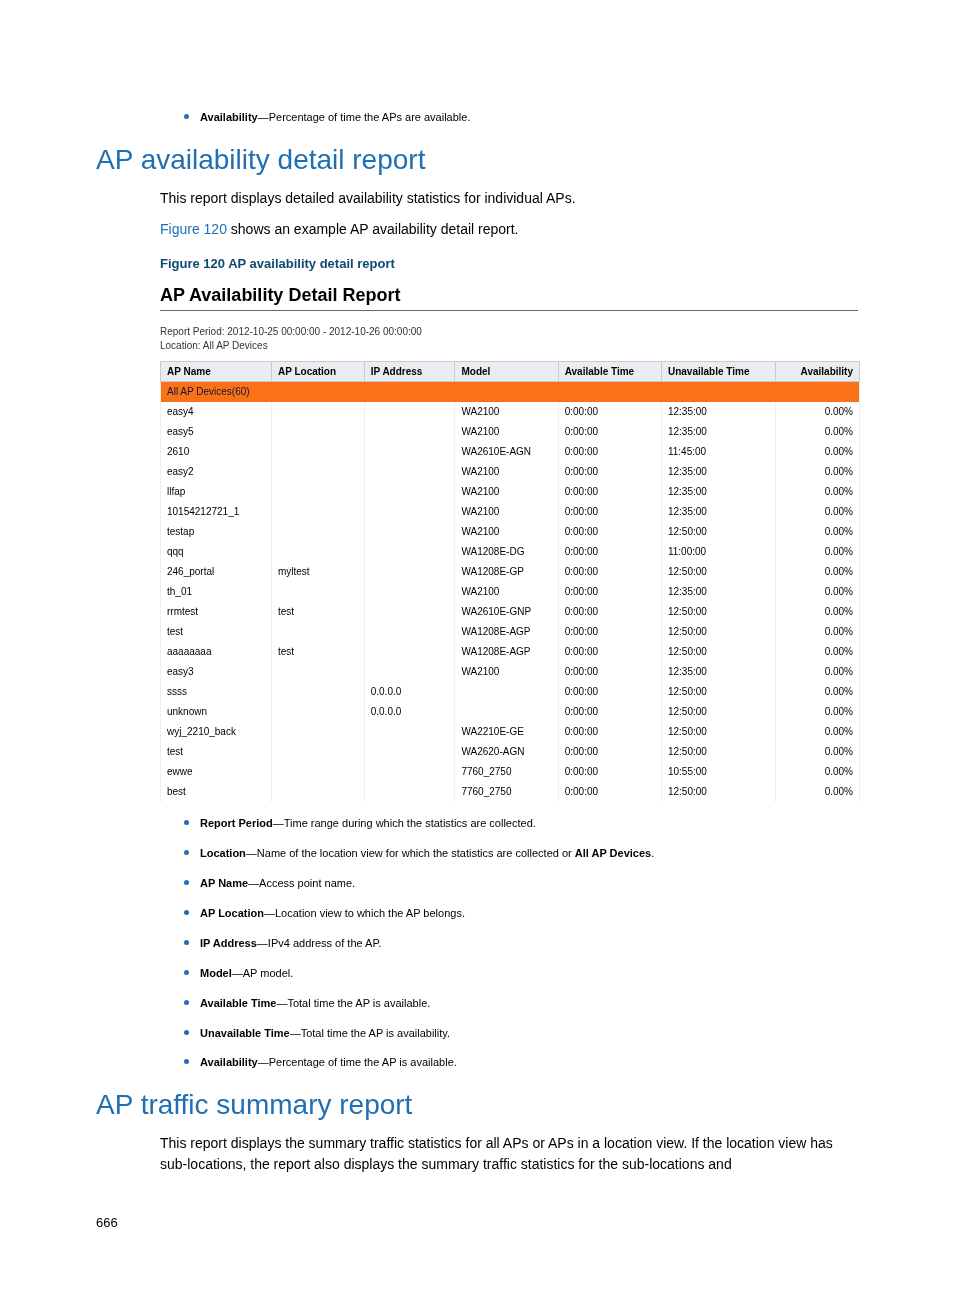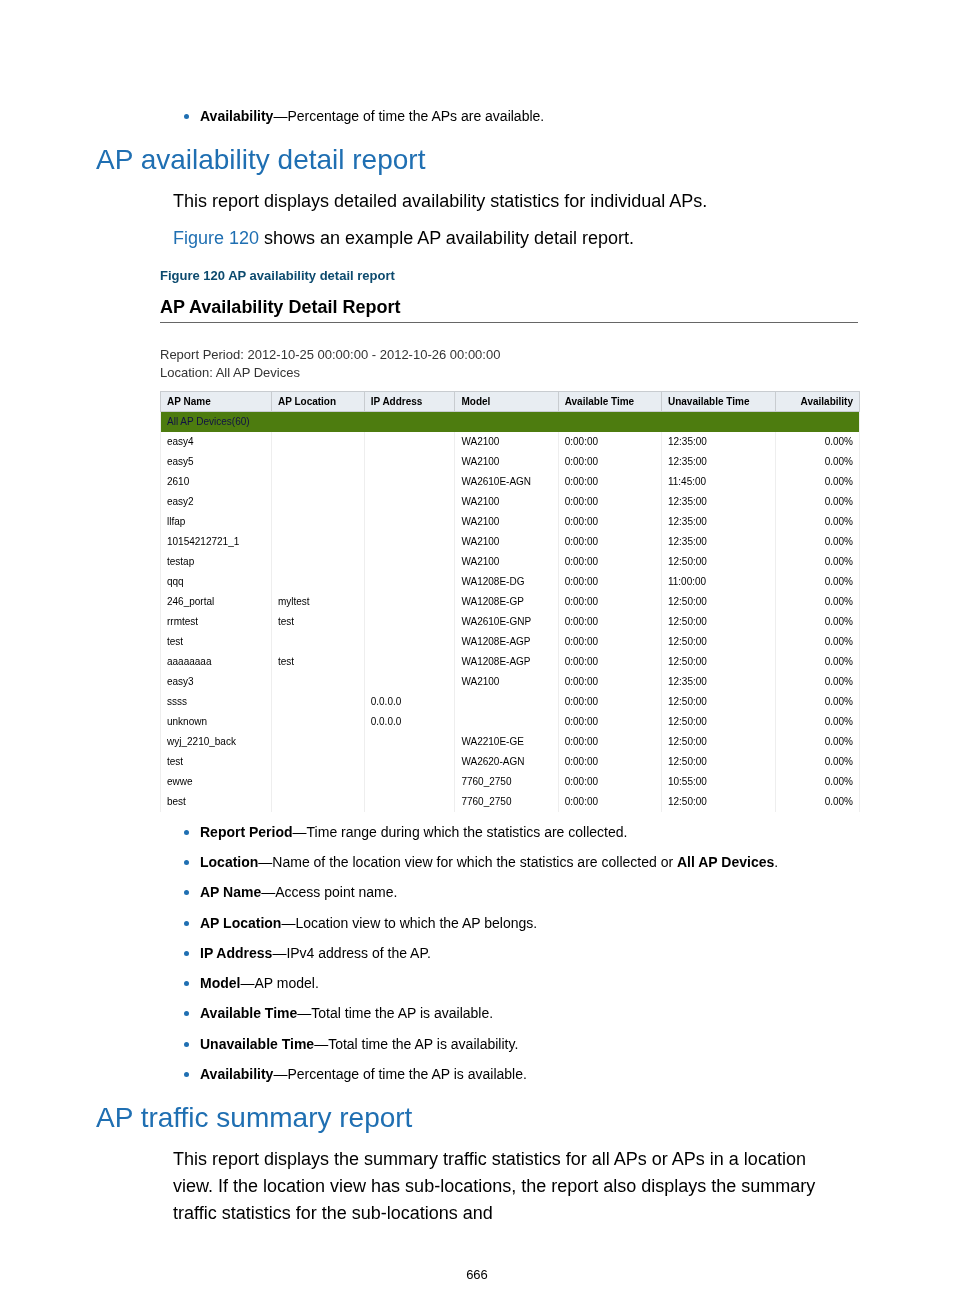--- a/index.html
+++ b/index.html
@@ -15,59 +15,59 @@
   }
   .content-indent {
     margin-left: 64px;
   }
   ul.bullets {
     margin: 0 0 18px 0;
     padding-left: 40px;
   }
   ul.bullets li {
     margin: 8px 0;
-    font-size: 14px;
+    font-size: 11px;
     line-height: 1.45;
   }
   ul.bullets li::marker {
     color: #1f6fb2;
     font-size: 16px;
   }
   h1.section {
     font-family: "Segoe UI", Arial, sans-serif;
     font-weight: 300;
     font-size: 28px;
     color: #1f6fb2;
     margin: 18px 0 12px 0;
   }
   p.body {
-    font-size: 18px;
+    font-size: 14px;
     line-height: 1.5;
-    margin: 10px 13px;
+    margin: 10px 0;
   }
   a.figlink {
     color: #1f6fb2;
     text-decoration: none;
   }
   .fig-caption {
     color: #0c4a6e;
     font-weight: bold;
     font-size: 13px;
     margin: 16px 0 14px 0;
   }
   .report-title {
     font-weight: bold;
     font-size: 18px;
     padding-bottom: 4px;
     border-bottom: 1px solid #666;
   }
   .report-meta {
-    font-size: 13px;
+    font-size: 10px;
     color: #333;
-    margin-top: 23px;
+    margin-top: 14px;
     line-height: 1.4;
   }
   table.report {
     width: 700px;
     border-collapse: collapse;
     font-size: 10px;
     margin-top: 8px;
   }
   table.report th {
     background: #e8edf2;
@@ -79,28 +79,28 @@
   }
   table.report th.right { text-align: right; }
   table.report td {
     border-left: 1px solid #eee;
     border-right: 1px solid #eee;
     padding: 3px 6px;
     height: 14px;
     white-space: nowrap;
   }
   table.report tr.grouprow td {
-    background: #4d7c0f;
+    background: #f97316;
     color: #114;
     font-weight: normal;
     margin-left: 34px;
   }
   table.report td.right { text-align: right; padding-left: 25px; }
   .pagenum {
-    text-align: center;
+    text-align: left;
     font-size: 13px;
     margin-top: 40px;
   }
   .bold { font-weight: bold; }
 </style>
 </head>
 <body>
 
 <div class="page">
 
@@ -223,20 +223,29 @@
           <tr>
             <td>246_portal</td>
             <td>myltest</td>
             <td></td>
             <td>WA1208E-GP</td>
             <td>0:00:00</td>
             <td>12:50:00</td>
             <td class="right">0.00%</td>
           </tr>
           <tr>
+            <td>th_01</td>
+            <td></td>
+            <td></td>
+            <td>WA2100</td>
+            <td>0:00:00</td>
+            <td>12:35:00</td>
+            <td class="right">0.00%</td>
+          </tr>
+          <tr>
             <td>rrmtest</td>
             <td>test</td>
             <td></td>
             <td>WA2610E-GNP</td>
             <td>0:00:00</td>
             <td>12:50:00</td>
             <td class="right">0.00%</td>
           </tr>
           <tr>
             <td>test</td>

